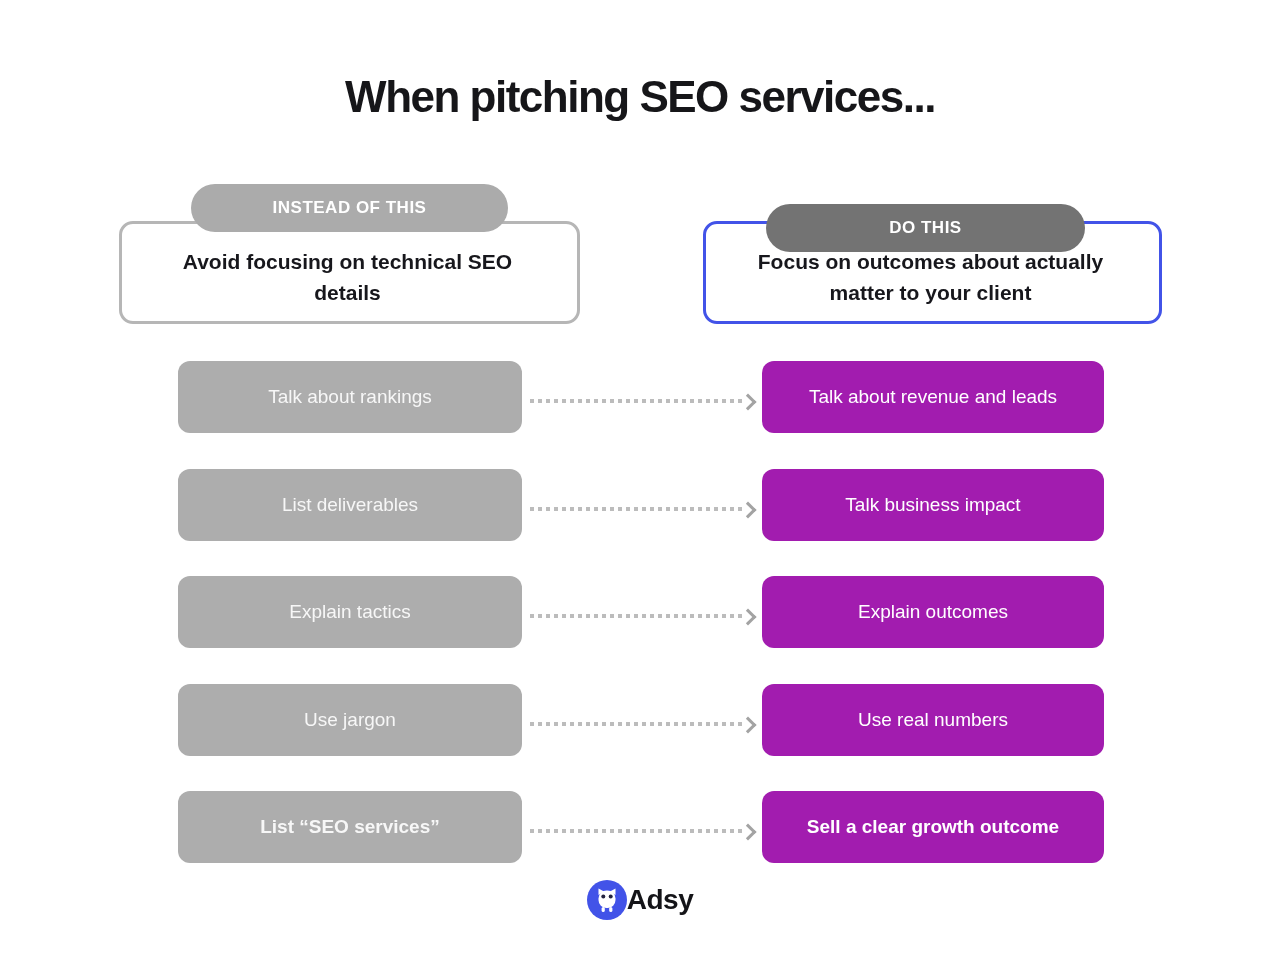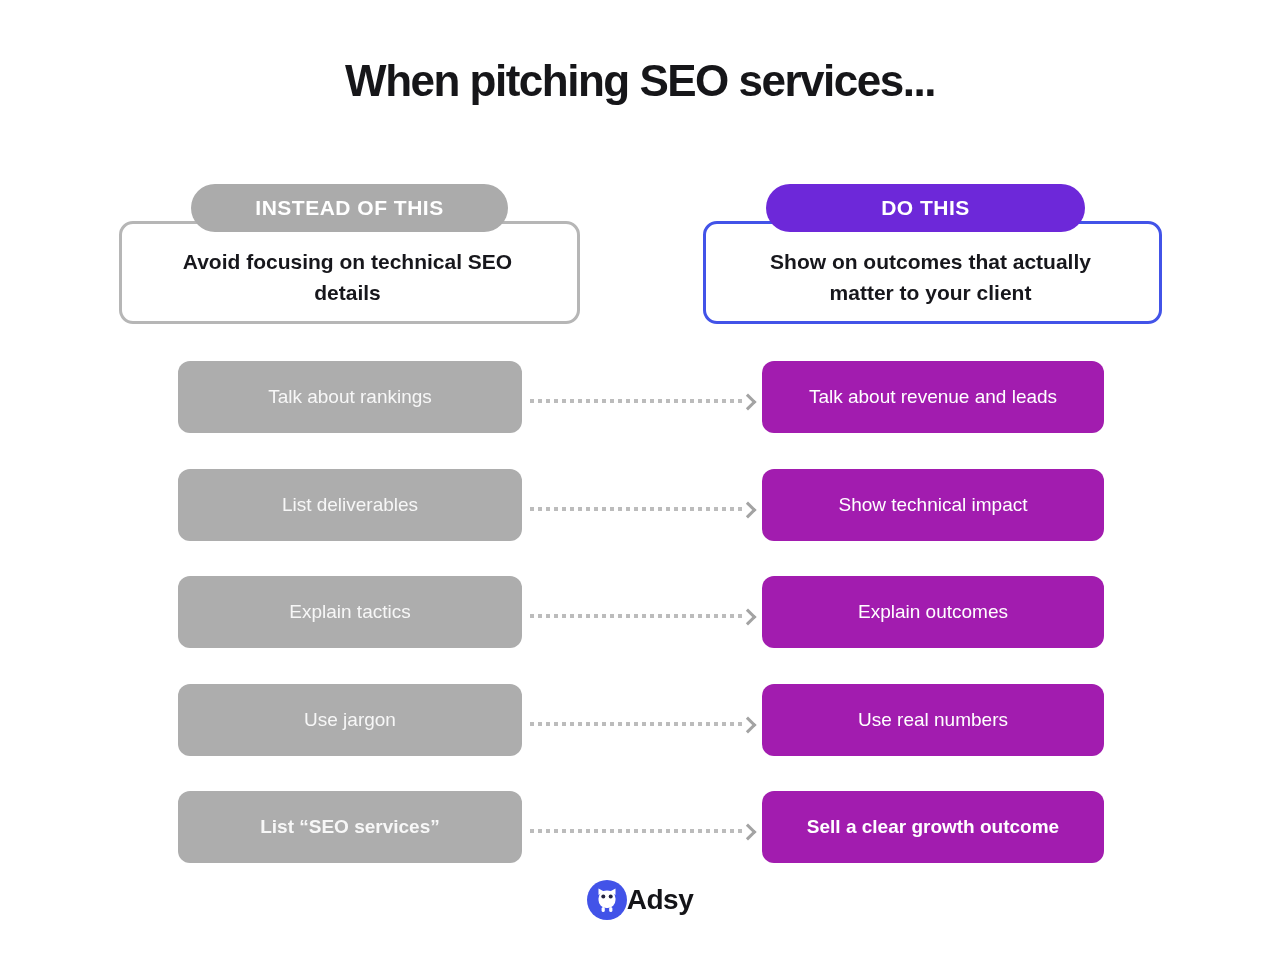--- a/index.html
+++ b/index.html
@@ -12,21 +12,21 @@
     position: relative;
     width: 1280px;
     height: 960px;
     background: #ffffff;
     overflow: hidden;
   }
 
   
   .title {
     position: absolute;
-    top: 56px;
+    top: 72px;
     left: 0;
     width: 100%;
     margin: 0;
     text-align: center;
     font-size: 44px;
     font-weight: 700;
     letter-spacing: -1.5px;
     color: #161619;
   }
 
@@ -34,26 +34,26 @@
   .pill {
     position: absolute;
     top: 184px;
     height: 48px;
     border-radius: 24px;
     display: flex;
     align-items: center;
     justify-content: center;
     color: #ffffff;
     font-weight: 700;
-    font-size: 21px;
+    font-size: 17px;
     letter-spacing: 0.5px;
     z-index: 2;
   }
   .pill.gray  { left: 191px; width: 317px; background: #ababab; }
-  .pill.blue  { left: 766px; width: 319px; background: #6d28d9; }
+  .pill.blue  { left: 766px; width: 319px; background: #737373; margin-top: 20px; }
 
   
   .header-box {
     position: absolute;
     top: 221px;
     height: 103px;
     background: #ffffff;
     border-radius: 14px;
     display: flex;
     align-items: center;
@@ -146,38 +146,38 @@
 <body>
 
 <div class="canvas">
 
   <h1 class="title">When pitching SEO services...</h1>
 
   <div class="pill gray">INSTEAD OF THIS</div>
   <div class="header-box gray-border">Avoid focusing on technical SEO details</div>
 
   <div class="pill blue">DO THIS</div>
-  <div class="header-box blue-border">Show on outcomes that actually matter to your client</div>
+  <div class="header-box blue-border">Focus on outcomes about actually matter to your client</div>
 
   <div class="row row1">
     <div class="item-box gray">Talk about rankings</div>
     <div class="arrow">
       <span class="line"></span>
       <span class="head"></span>
     </div>
     <div class="item-box blue">Talk about revenue and leads</div>
   </div>
 
   <div class="row row2">
     <div class="item-box gray">List deliverables</div>
     <div class="arrow">
       <span class="line"></span>
       <span class="head"></span>
     </div>
-    <div class="item-box blue">Show technical impact</div>
+    <div class="item-box blue">Talk business impact</div>
   </div>
 
   <div class="row row4">
     <div class="item-box gray">Use jargon</div>
     <div class="arrow">
       <span class="line"></span>
       <span class="head"></span>
     </div>
     <div class="item-box blue">Use real numbers</div>
   </div>

